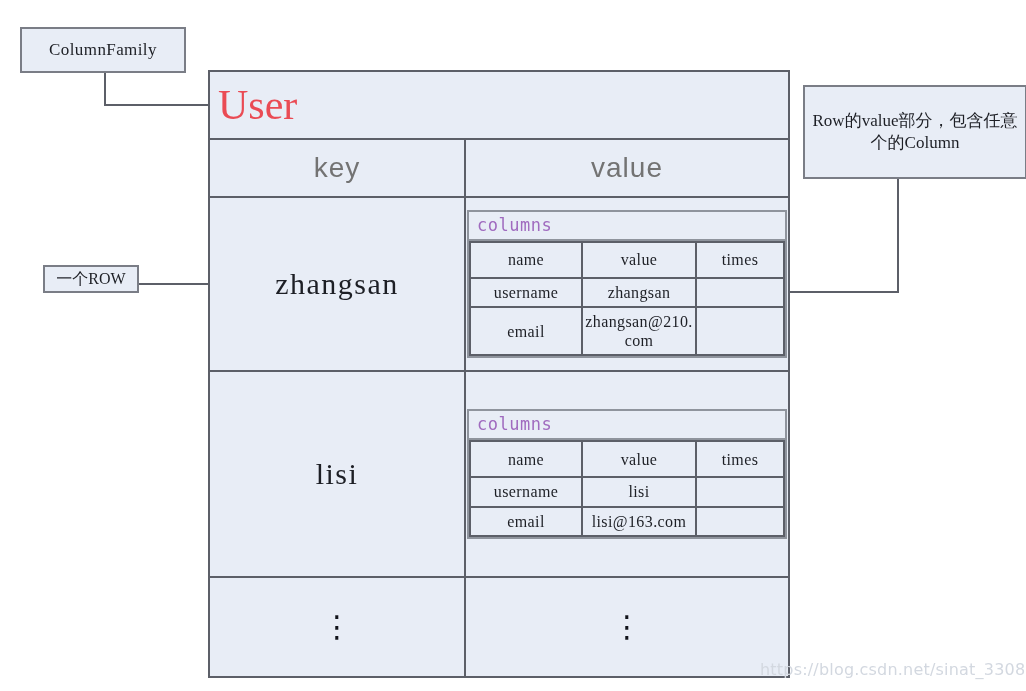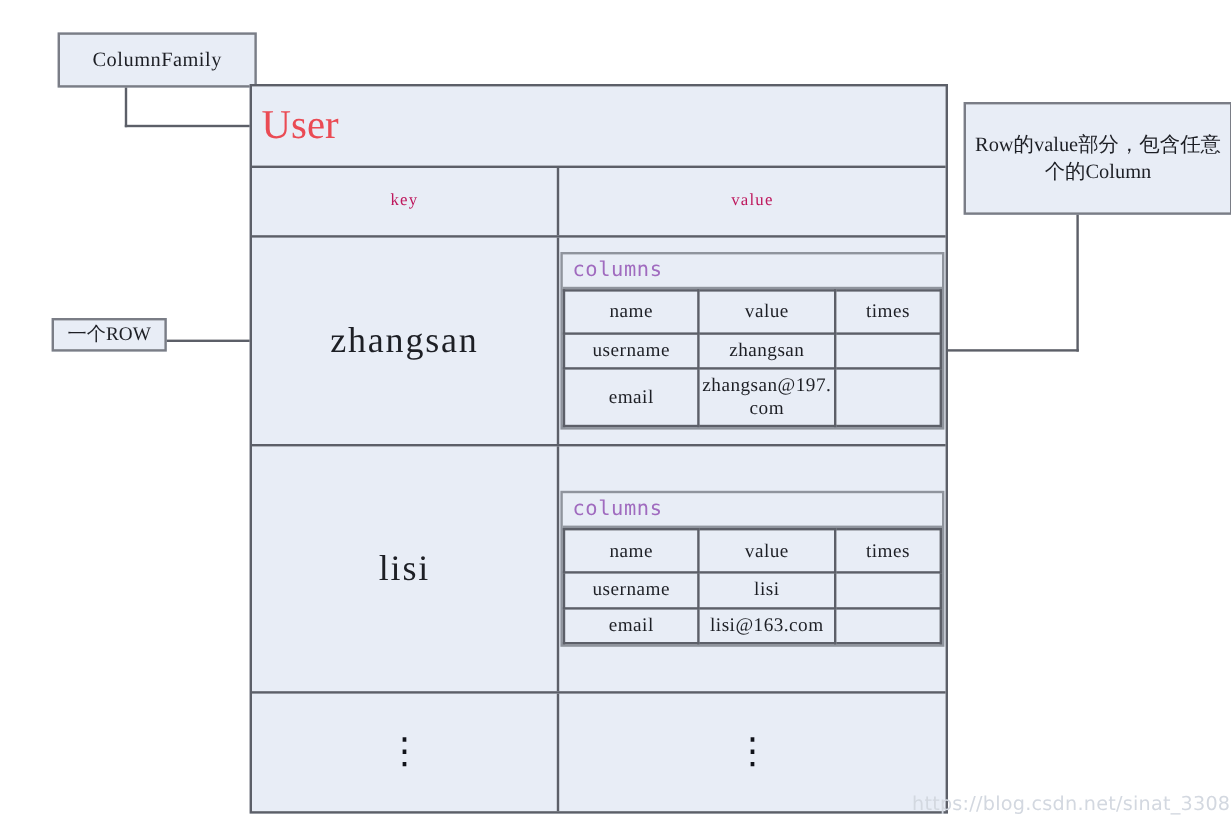--- a/index.html
+++ b/index.html
@@ -31,21 +31,20 @@
     line-height: 1.28;
   }
 
   #callout-columnfamily {
     left: 20px;
     top: 27px;
     width: 166px;
     height: 46px;
     font-size: 17px;
     letter-spacing: 0.4px;
-    margin-left: 28px;
   }
 
   #callout-row {
     left: 43px;
     top: 265px;
     width: 96px;
     height: 28px;
     font-size: 16px;
   }
 
@@ -93,41 +92,41 @@
     box-sizing: border-box;
     border-bottom: 2px solid #5c5f68;
   }
   .mt-row:last-child { border-bottom: none; }
 
   #row-title {
     height: 68px;
     align-items: center;
   }
   #table-title {
-    font-size: 34px;
+    font-size: 42px;
     color: #ea4b54;
     padding-left: 8px;
     line-height: 1;
     font-family: "Liberation Serif", "DejaVu Serif", serif;
   }
 
   #row-header { height: 58px; }
   .mt-cell {
     box-sizing: border-box;
     display: flex;
     align-items: center;
     justify-content: center;
   }
   .col-key   { width: 256px; border-right: 2px solid #5c5f68; }
   .col-value { width: 322px; }
 
   .hdr-text {
-    font-size: 14px;
-    color: #be185d;
-    font-family: Liberation Serif, serif;
+    font-size: 28px;
+    color: #737373;
+    font-family: Liberation Sans, sans-serif;
     letter-spacing: 1px;
   }
 
   #row-zhangsan { height: 174px; }
   #row-lisi     { height: 206px; }
   #row-more     { height: 98px; }
 
   .key-text {
     font-size: 30px;
     font-family: "Liberation Serif", "DejaVu Serif", serif;
@@ -254,21 +253,21 @@
               <td class="c-value">value</td>
               <td class="c-times">times</td>
             </tr>
             <tr>
               <td class="c-name">username</td>
               <td class="c-value">zhangsan</td>
               <td class="c-times empty"></td>
             </tr>
             <tr>
               <td class="c-name">email</td>
-              <td class="c-value">zhangsan@197.com</td>
+              <td class="c-value">zhangsan@210.com</td>
               <td class="c-times empty"></td>
             </tr>
           </tbody>
         </table>
       </div>
     </div>
   </div>
 
   <div class="mt-row" id="row-lisi">
     <div class="mt-cell col-key">

